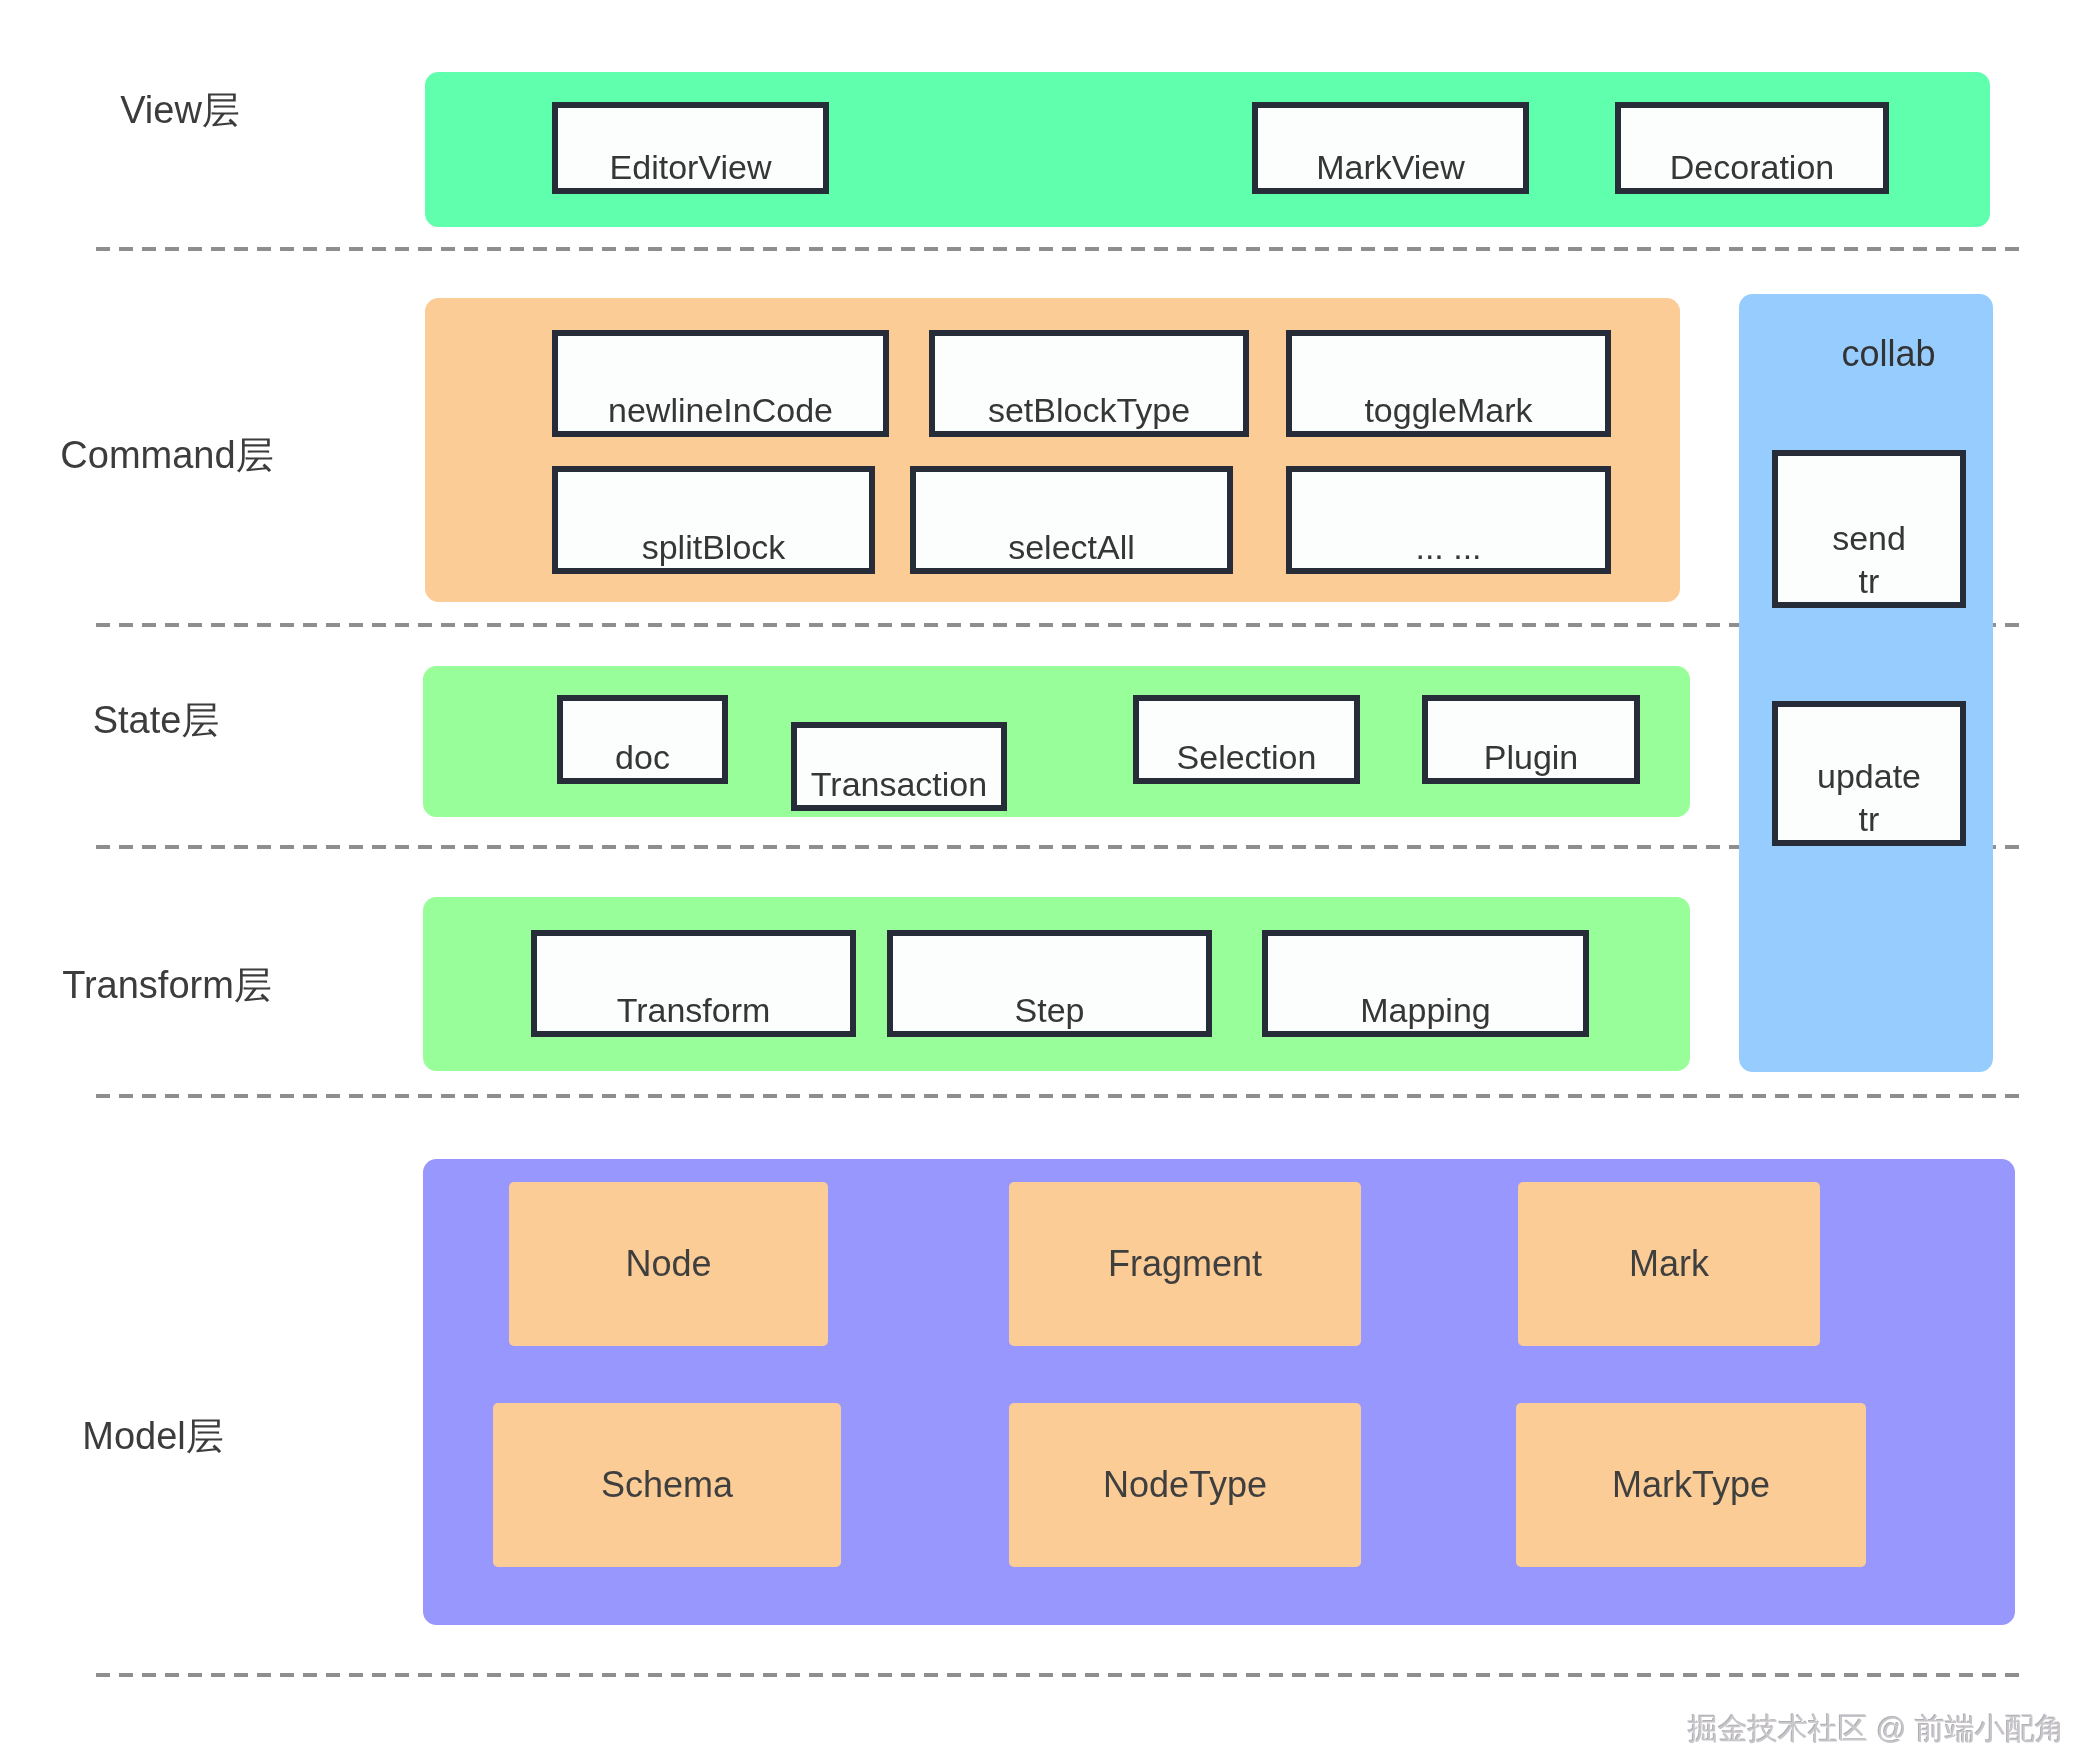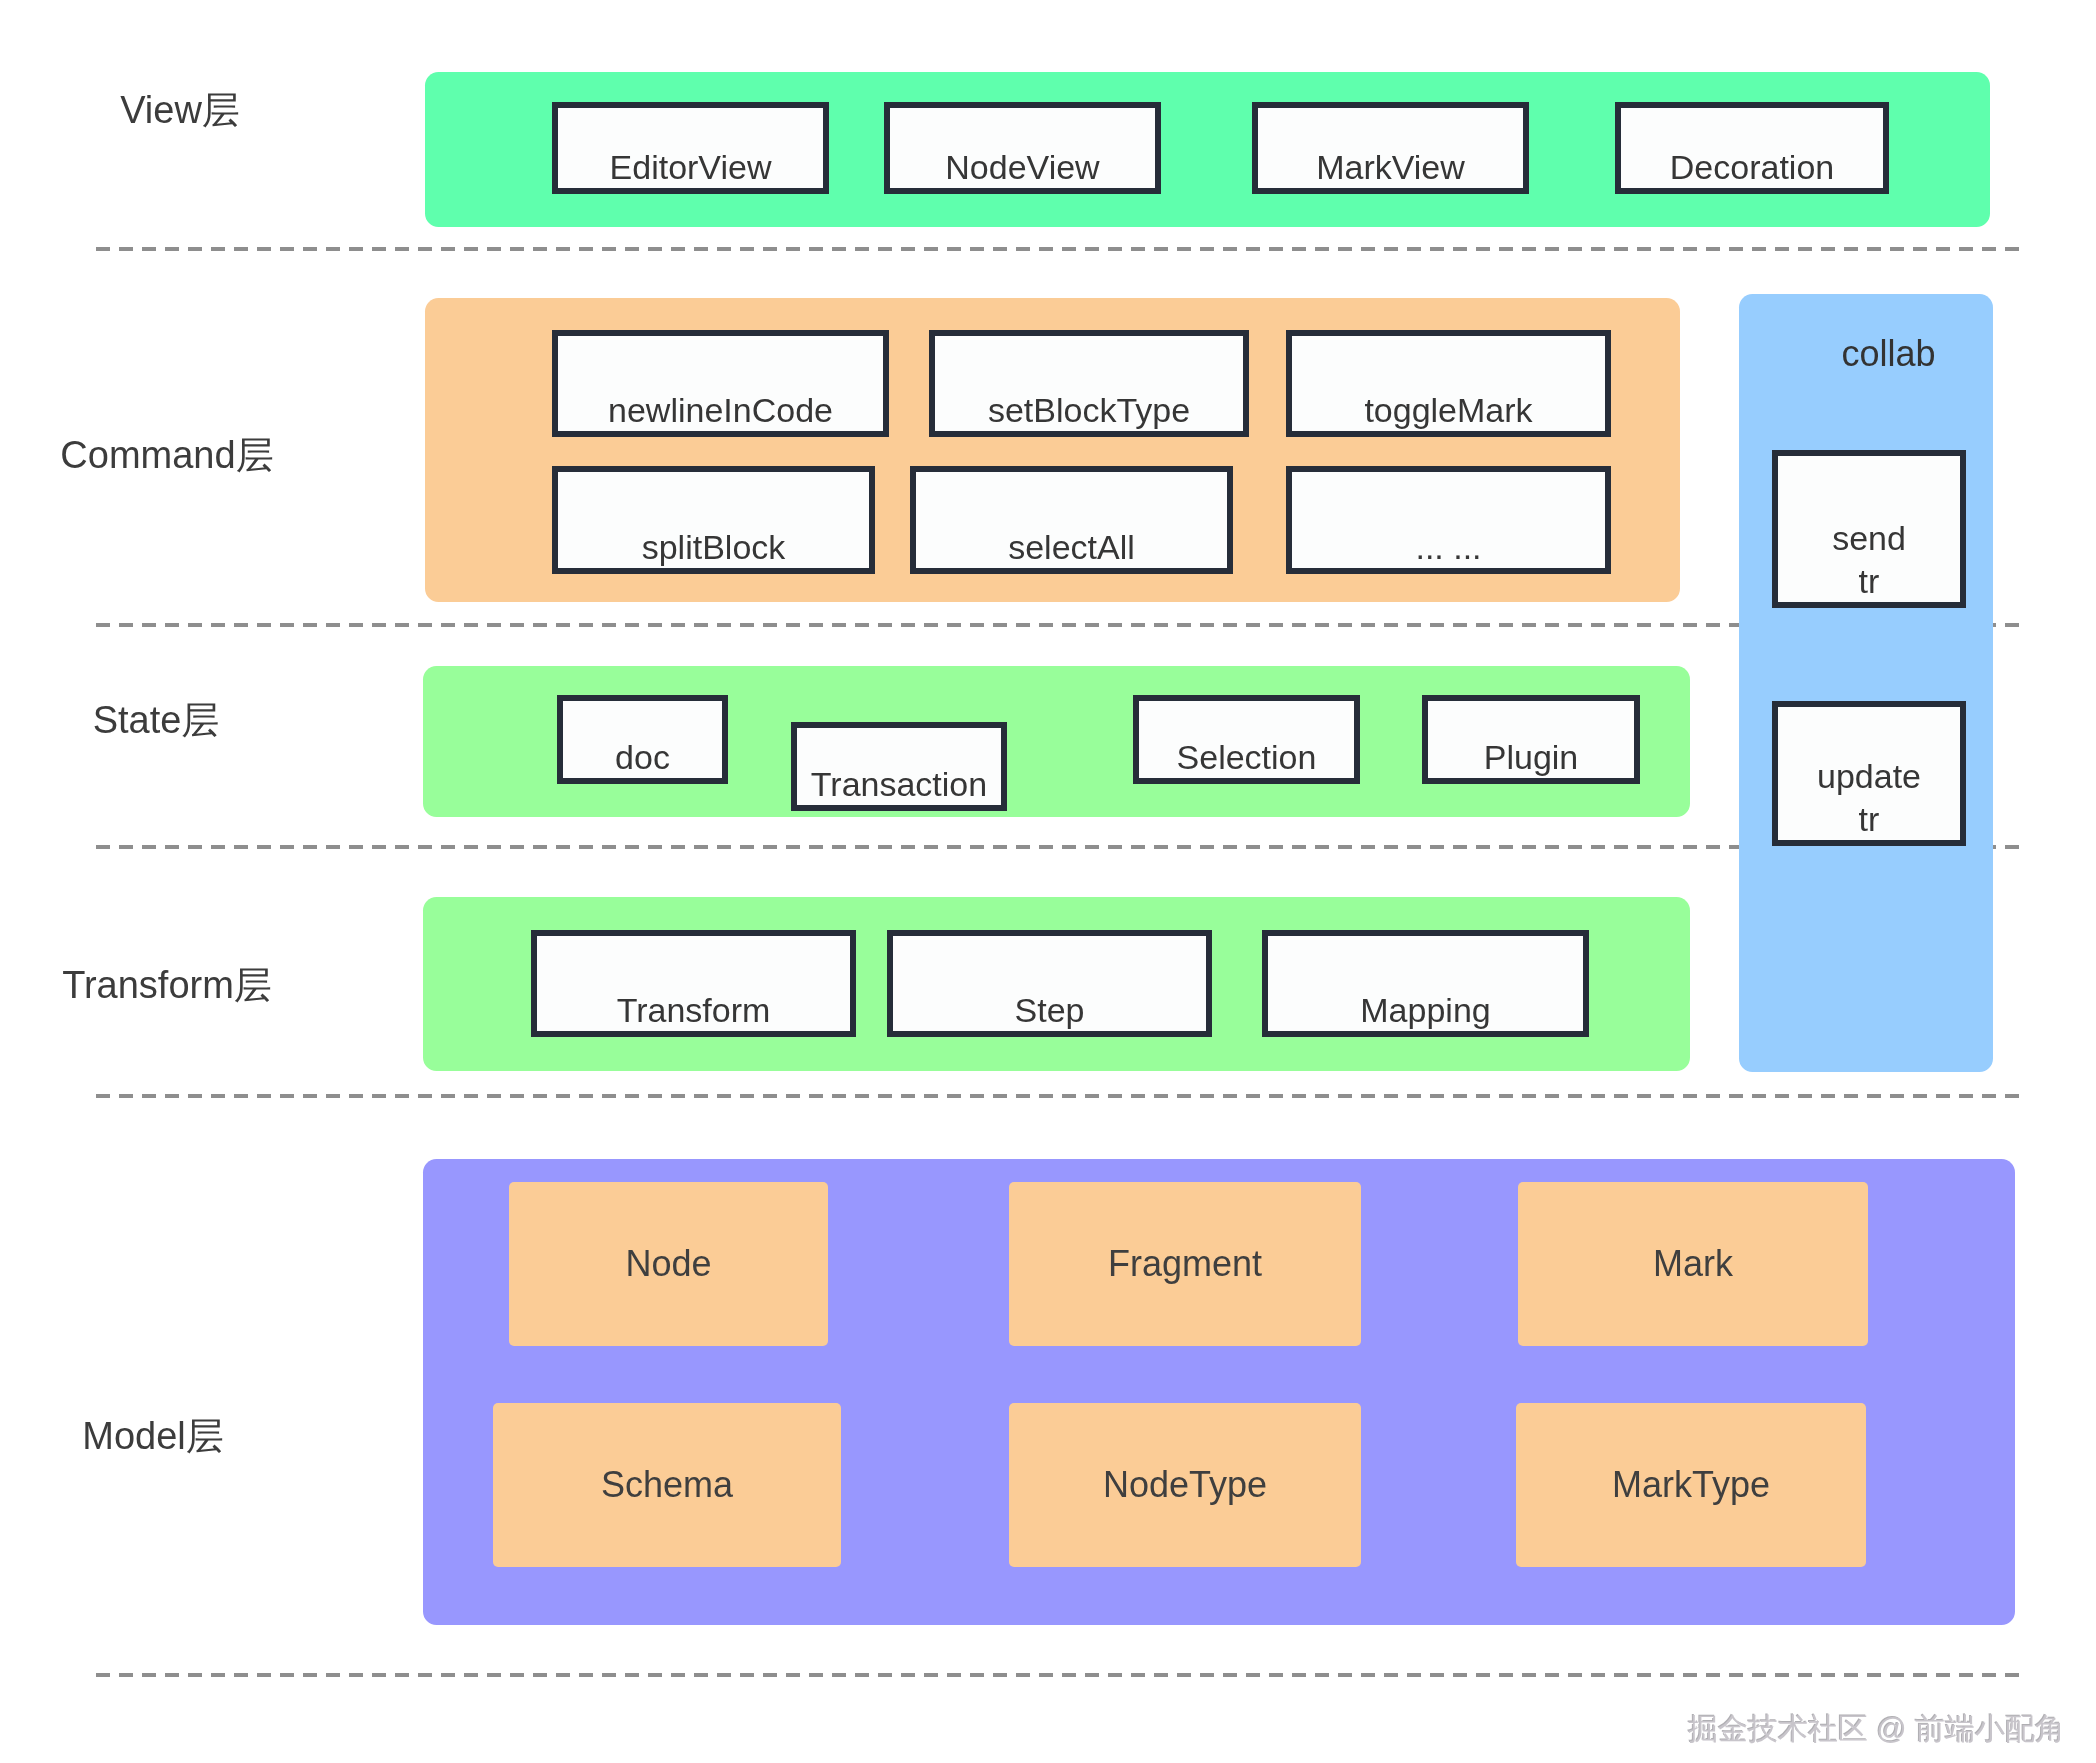--- a/index.html
+++ b/index.html
@@ -99,23 +99,20 @@
   <div class="band band-view"></div>
   <div class="band band-command"></div>
   <div class="band band-state"></div>
   <div class="band band-transform"></div>
   <div class="band band-model"></div>
   <div class="band band-collab"></div>
 
   <div class="wbox" style="left:552px;  top:102px; width:277px; height:92px">
       <span>EditorView</span>
     </div>
-  <div class="wbox" style="left:884px;  top:102px; width:277px; height:92px">
-      <span>NodeView</span>
-    </div>
   <div class="wbox" style="left:1252px; top:102px; width:277px; height:92px">
       <span>MarkView</span>
     </div>
   <div class="wbox" style="left:1615px; top:102px; width:274px; height:92px">
       <span>Decoration</span>
     </div>
 
   <div class="wbox" style="left:552px;  top:330px; width:337px; height:107px">
       <span>newlineInCode</span>
     </div>
@@ -157,21 +154,21 @@
   <div class="wbox" style="left:1262px; top:930px; width:327px; height:107px">
       <span>Mapping</span>
     </div>
 
   <div class="obox" style="left:509px;  top:1182px; width:319px; height:164px">
       <span>Node</span>
     </div>
   <div class="obox" style="left:1009px; top:1182px; width:352px; height:164px">
       <span>Fragment</span>
     </div>
-  <div class="obox" style="left:1518px; top:1182px; width:350px; height:164px">
+  <div class="obox" style="left:1518px; top:1182px; width:302px; height:164px">
       <span>Mark</span>
     </div>
   <div class="obox" style="left:493px;  top:1403px; width:348px; height:164px">
       <span>Schema</span>
     </div>
   <div class="obox" style="left:1009px; top:1403px; width:352px; height:164px">
       <span>NodeType</span>
     </div>
   <div class="obox" style="left:1516px; top:1403px; width:350px; height:164px">
       <span>MarkType</span>

